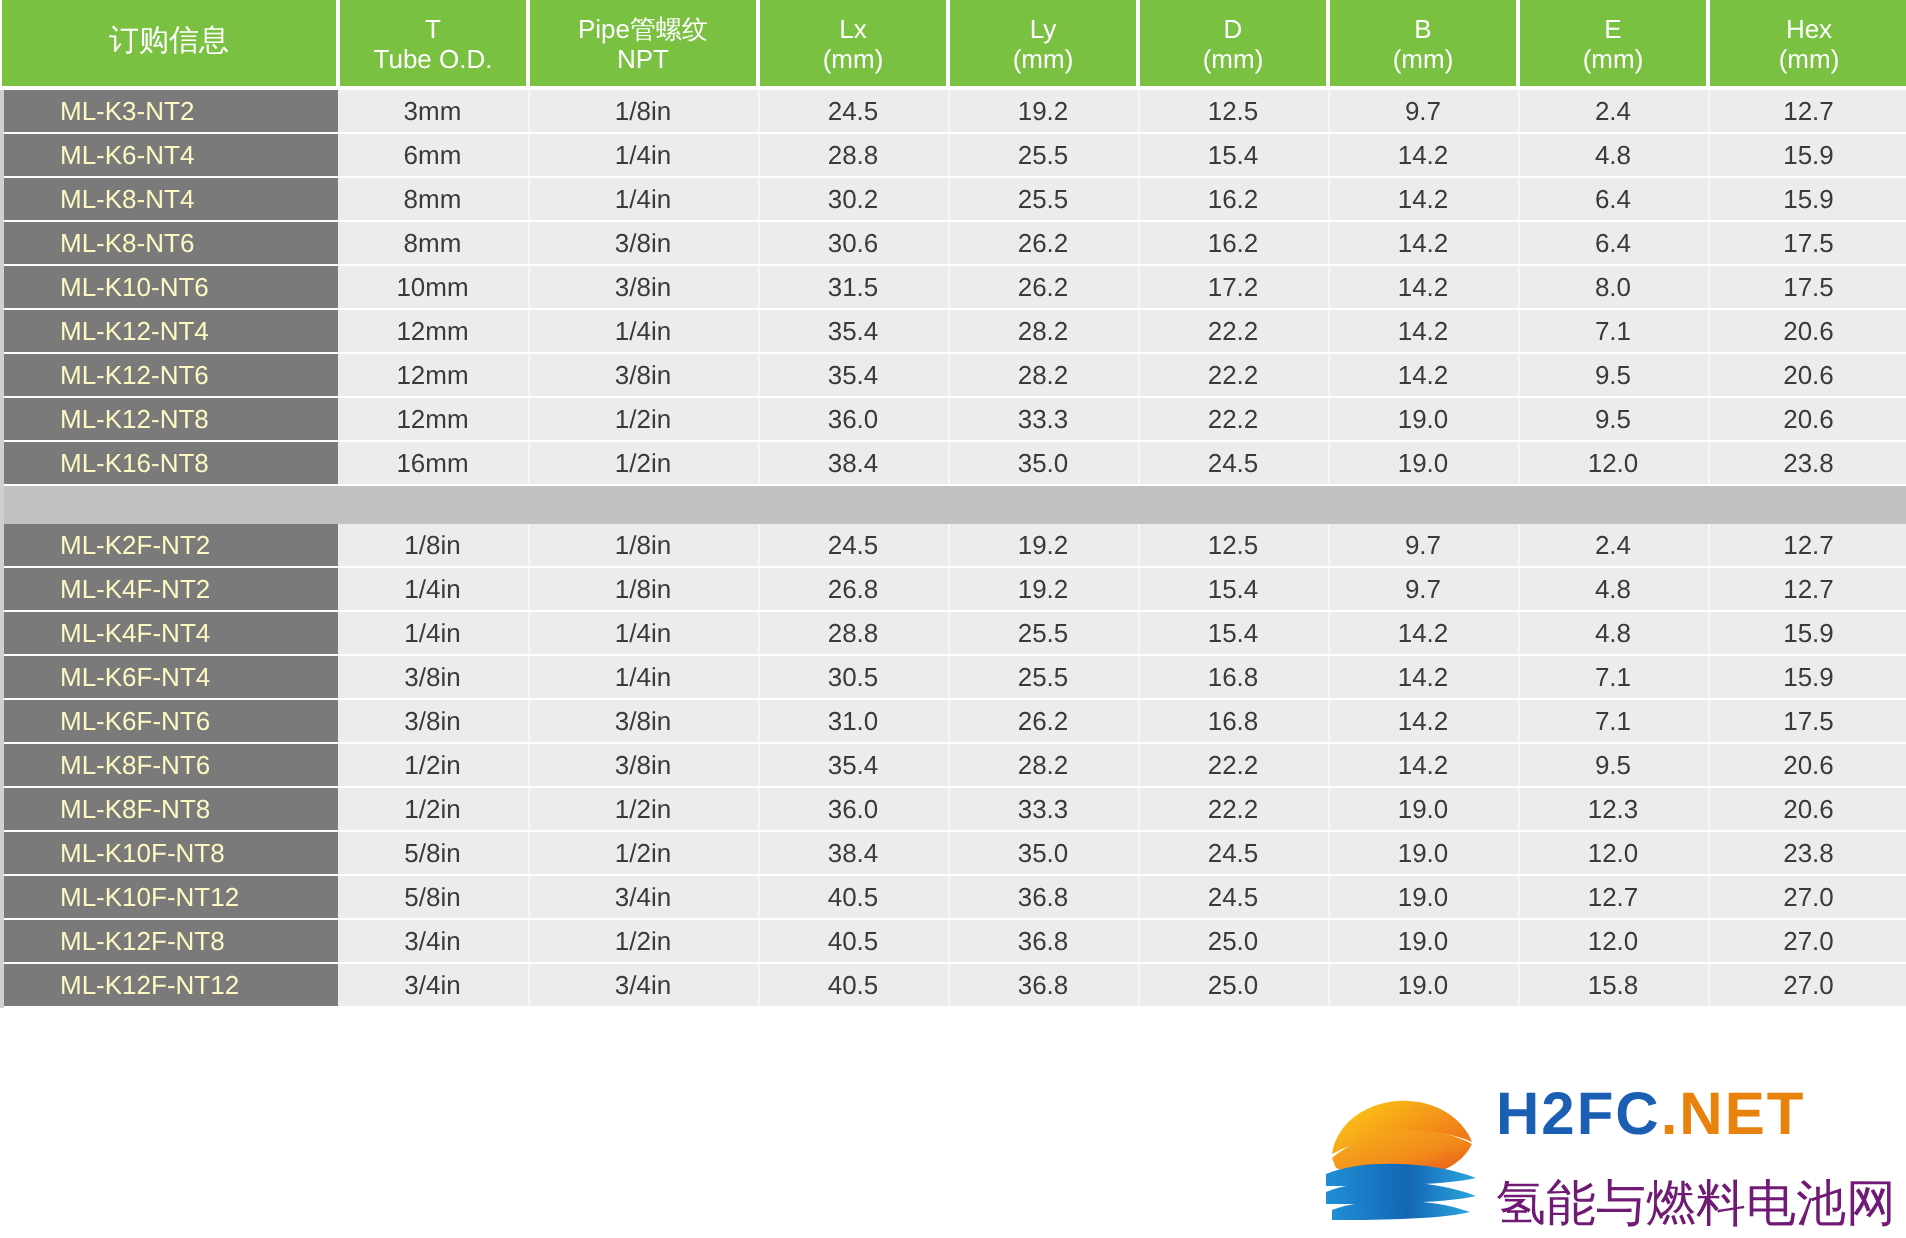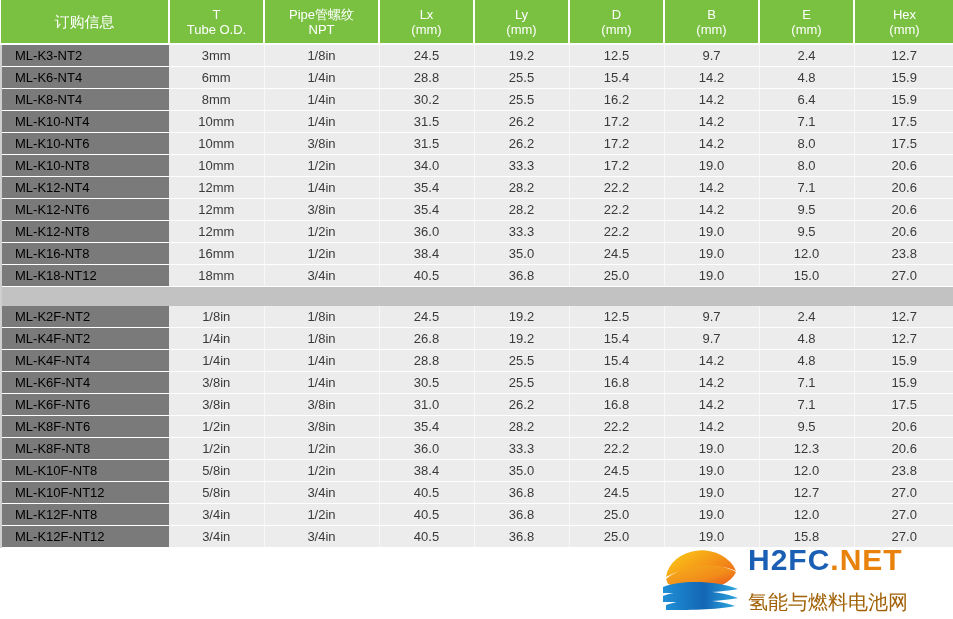--- a/index.html
+++ b/index.html
@@ -37,43 +37,43 @@
     padding:0 2px;
     text-align:center;
     vertical-align:middle;
     border-right:2px solid #ffffff;
     border-bottom:2px solid #ffffff;
     box-sizing:border-box;
   }
   thead th:last-child{border-right:none;}
   thead th .hd-top{display:block;}
   thead th .hd-sub{display:block;}
-  thead th.order-head{font-size:15px;}
+  thead th.order-head{font-size:15px;font-family:Liberation Mono, monospace;}
 
   tbody tr.data-row{height:21px;}
   tbody td{
     font-size:13px;
     color:#3a3a3a;
     text-align:center;
     vertical-align:middle;
     padding:0;
     background:#ececec;
     border-bottom:1px solid #ffffff;
     border-right:1px solid #f7f7f7;
     box-sizing:border-box;
     height:21px;
     line-height:21px;
     white-space:nowrap;
   }
   tbody td:last-child{border-right:none;}
   tbody td.order-cell{
     background:#7a7a7a;
-    color:#000000;
+    color:#fef9c3;
     text-align:left;
-    padding-left:13px;
+    padding-left:28px;
     border-right:none;
     border-left:2px solid #cfcfcf;
     border-bottom:1px solid #ffffff;
     font-size:13px;
   }
   tbody tr.spacer-row td{
     background:#c2c2c2;
     height:19px;
     border:none;
     padding:0;
@@ -109,22 +109,22 @@
   }
   #wm-domain{
     font-size:30px;
     font-weight:bold;
     letter-spacing:1px;
     white-space:nowrap;
   }
   #wm-domain .blue{color:#1a5fb4;}
   #wm-domain .orange{color:#e8820c;}
   #wm-sub{
-    font-size:20px;
-    color:#a16207;
+    font-size:25px;
+    color:#701a75;
     margin-top:5px;
     white-space:nowrap;
     letter-spacing:0px;
     text-align:center;
   }
 </style>
 </head>
 <body>
 
 <table id="spec-table">
@@ -206,51 +206,40 @@
         <td>8mm</td>
         <td>1/4in</td>
         <td>30.2</td>
         <td>25.5</td>
         <td>16.2</td>
         <td>14.2</td>
         <td>6.4</td>
         <td>15.9</td>
       </tr>
       <tr class="data-row">
-        <td class="order-cell">ML-K10-NT4</td>
+        <td class="order-cell">ML-K8-NT6</td>
+        <td>8mm</td>
+        <td>3/8in</td>
+        <td>30.6</td>
+        <td>26.2</td>
+        <td>16.2</td>
+        <td>14.2</td>
+        <td>6.4</td>
+        <td>17.5</td>
+      </tr>
+      <tr class="data-row">
+        <td class="order-cell">ML-K10-NT6</td>
         <td>10mm</td>
-        <td>1/4in</td>
+        <td>3/8in</td>
         <td>31.5</td>
         <td>26.2</td>
         <td>17.2</td>
         <td>14.2</td>
-        <td>7.1</td>
-        <td>17.5</td>
-      </tr>
-      <tr class="data-row">
-        <td class="order-cell">ML-K10-NT6</td>
-        <td>10mm</td>
-        <td>3/8in</td>
-        <td>31.5</td>
-        <td>26.2</td>
-        <td>17.2</td>
-        <td>14.2</td>
         <td>8.0</td>
         <td>17.5</td>
-      </tr>
-      <tr class="data-row">
-        <td class="order-cell">ML-K10-NT8</td>
-        <td>10mm</td>
-        <td>1/2in</td>
-        <td>34.0</td>
-        <td>33.3</td>
-        <td>17.2</td>
-        <td>19.0</td>
-        <td>8.0</td>
-        <td>20.6</td>
       </tr>
       <tr class="data-row">
         <td class="order-cell">ML-K12-NT4</td>
         <td>12mm</td>
         <td>1/4in</td>
         <td>35.4</td>
         <td>28.2</td>
         <td>22.2</td>
         <td>14.2</td>
         <td>7.1</td>
@@ -281,31 +270,20 @@
       <tr class="data-row">
         <td class="order-cell">ML-K16-NT8</td>
         <td>16mm</td>
         <td>1/2in</td>
         <td>38.4</td>
         <td>35.0</td>
         <td>24.5</td>
         <td>19.0</td>
         <td>12.0</td>
         <td>23.8</td>
-      </tr>
-      <tr class="data-row">
-        <td class="order-cell">ML-K18-NT12</td>
-        <td>18mm</td>
-        <td>3/4in</td>
-        <td>40.5</td>
-        <td>36.8</td>
-        <td>25.0</td>
-        <td>19.0</td>
-        <td>15.0</td>
-        <td>27.0</td>
       </tr>
       <tr class="spacer-row">
         <td class="spacer-left"></td>
         <td></td>
         <td></td>
         <td></td>
         <td></td>
         <td></td>
         <td></td>
         <td></td>

